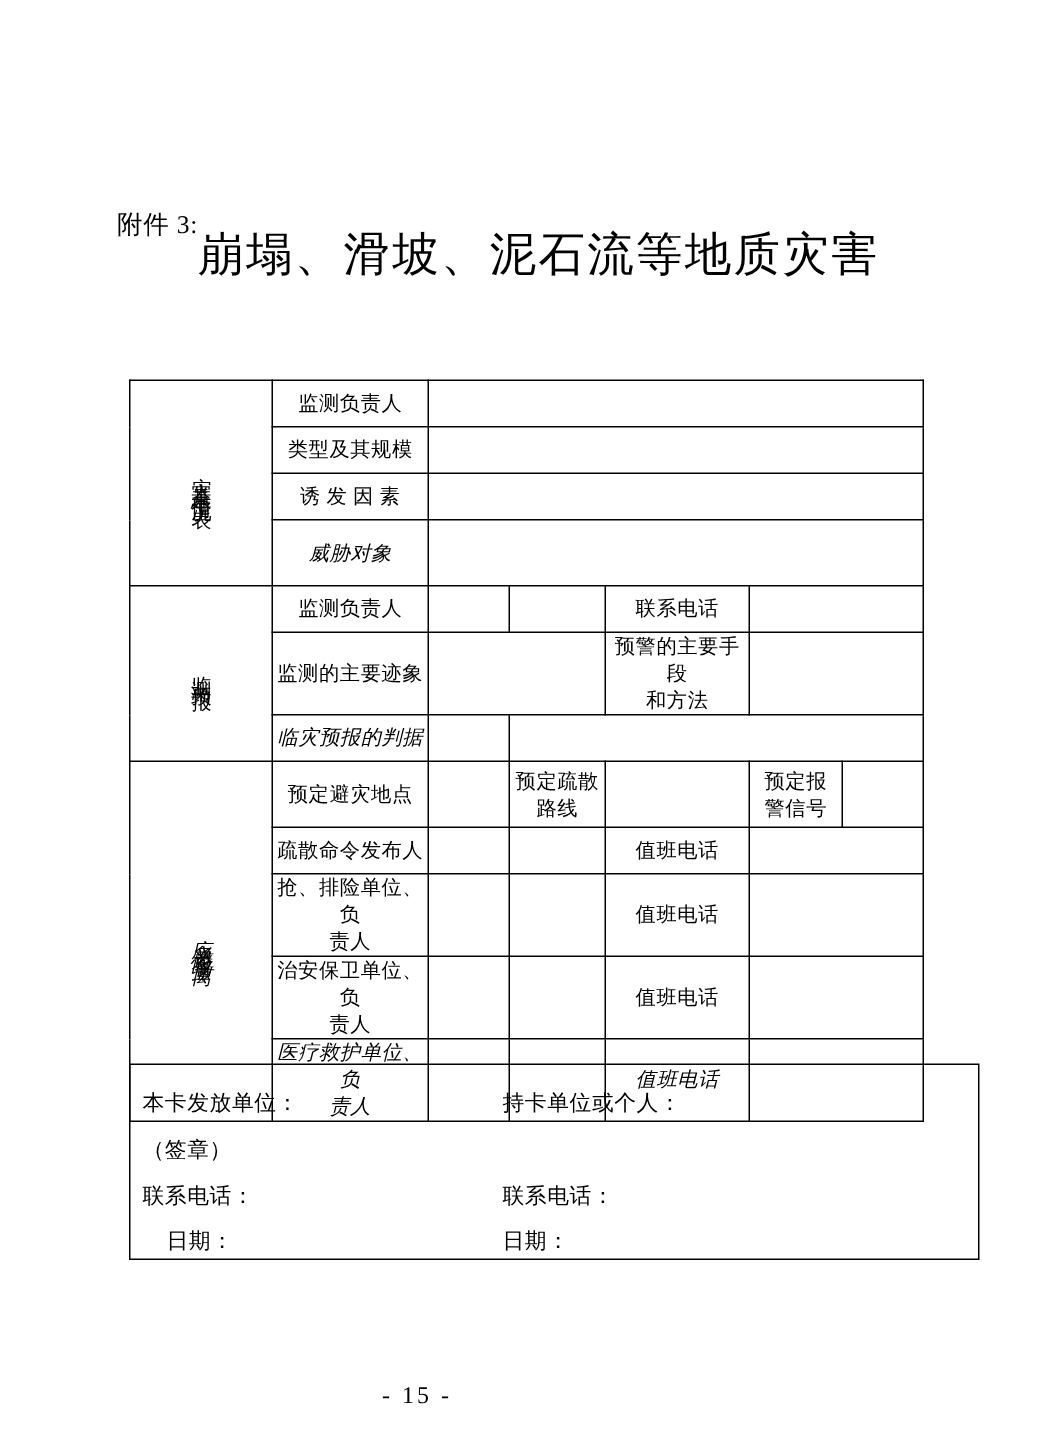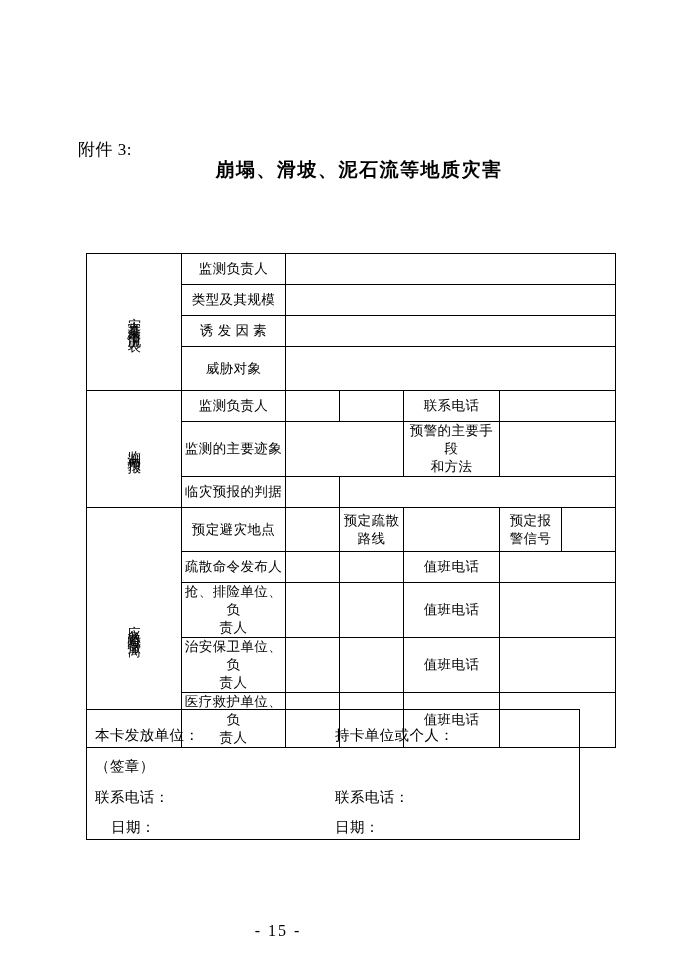--- a/index.html
+++ b/index.html
@@ -36,22 +36,22 @@
 
   
   .doc-title {
     position: absolute;
     left: 0;
     top: 152px;
     width: 698px;
     text-align: center;
   }
   .doc-title .line {
-    font-size: 19px;
-    font-weight: bold;
+    font-size: 31px;
+    font-weight: normal;
     letter-spacing: 1.5px;
     line-height: 36px;
     white-space: nowrap;
     padding-left: 20px;
   }
 
   
   .serial-row {
     position: absolute;
     left: 0;
@@ -87,21 +87,21 @@
     text-align: center;
     vertical-align: middle;
     line-height: 18px;
     letter-spacing: 0.4px;
   }
   
   table.form-table {
     border: 1.7px solid #000;
   }
   td.sec-top { border-top: 1.7px solid #000; }
-  td.sec-bot { border-bottom: 1.7px solid #000; }
+  td.sec-bot { border-bottom: 1.7px solid #000; font-style: italic; }
   td.lcol { border-left: 1.7px solid #000; }
   td.rcol { border-right: 1.7px solid #000; }
 
   td.blank-cell { }
 
   
   td.group-label {
     width: 95px;
   }
   .vtext {
@@ -120,21 +120,21 @@
   .r-tall-1 { height: 30px; }
   .r-tall-2 { height: 43px; }
 
   .two-line { line-height: 19px; }
 
   
   .bottom-block {
     position: absolute;
     left: 86px;
     top: 709px;
-    width: 494px;
+    width: 567px;
     height: 131px;
     border: 1.7px solid #000;
     box-sizing: border-box;
   }
   .bb-row {
     position: absolute;
     left: 0;
     width: 529px;
     font-size: 14.5px;
     letter-spacing: 0.4px;

